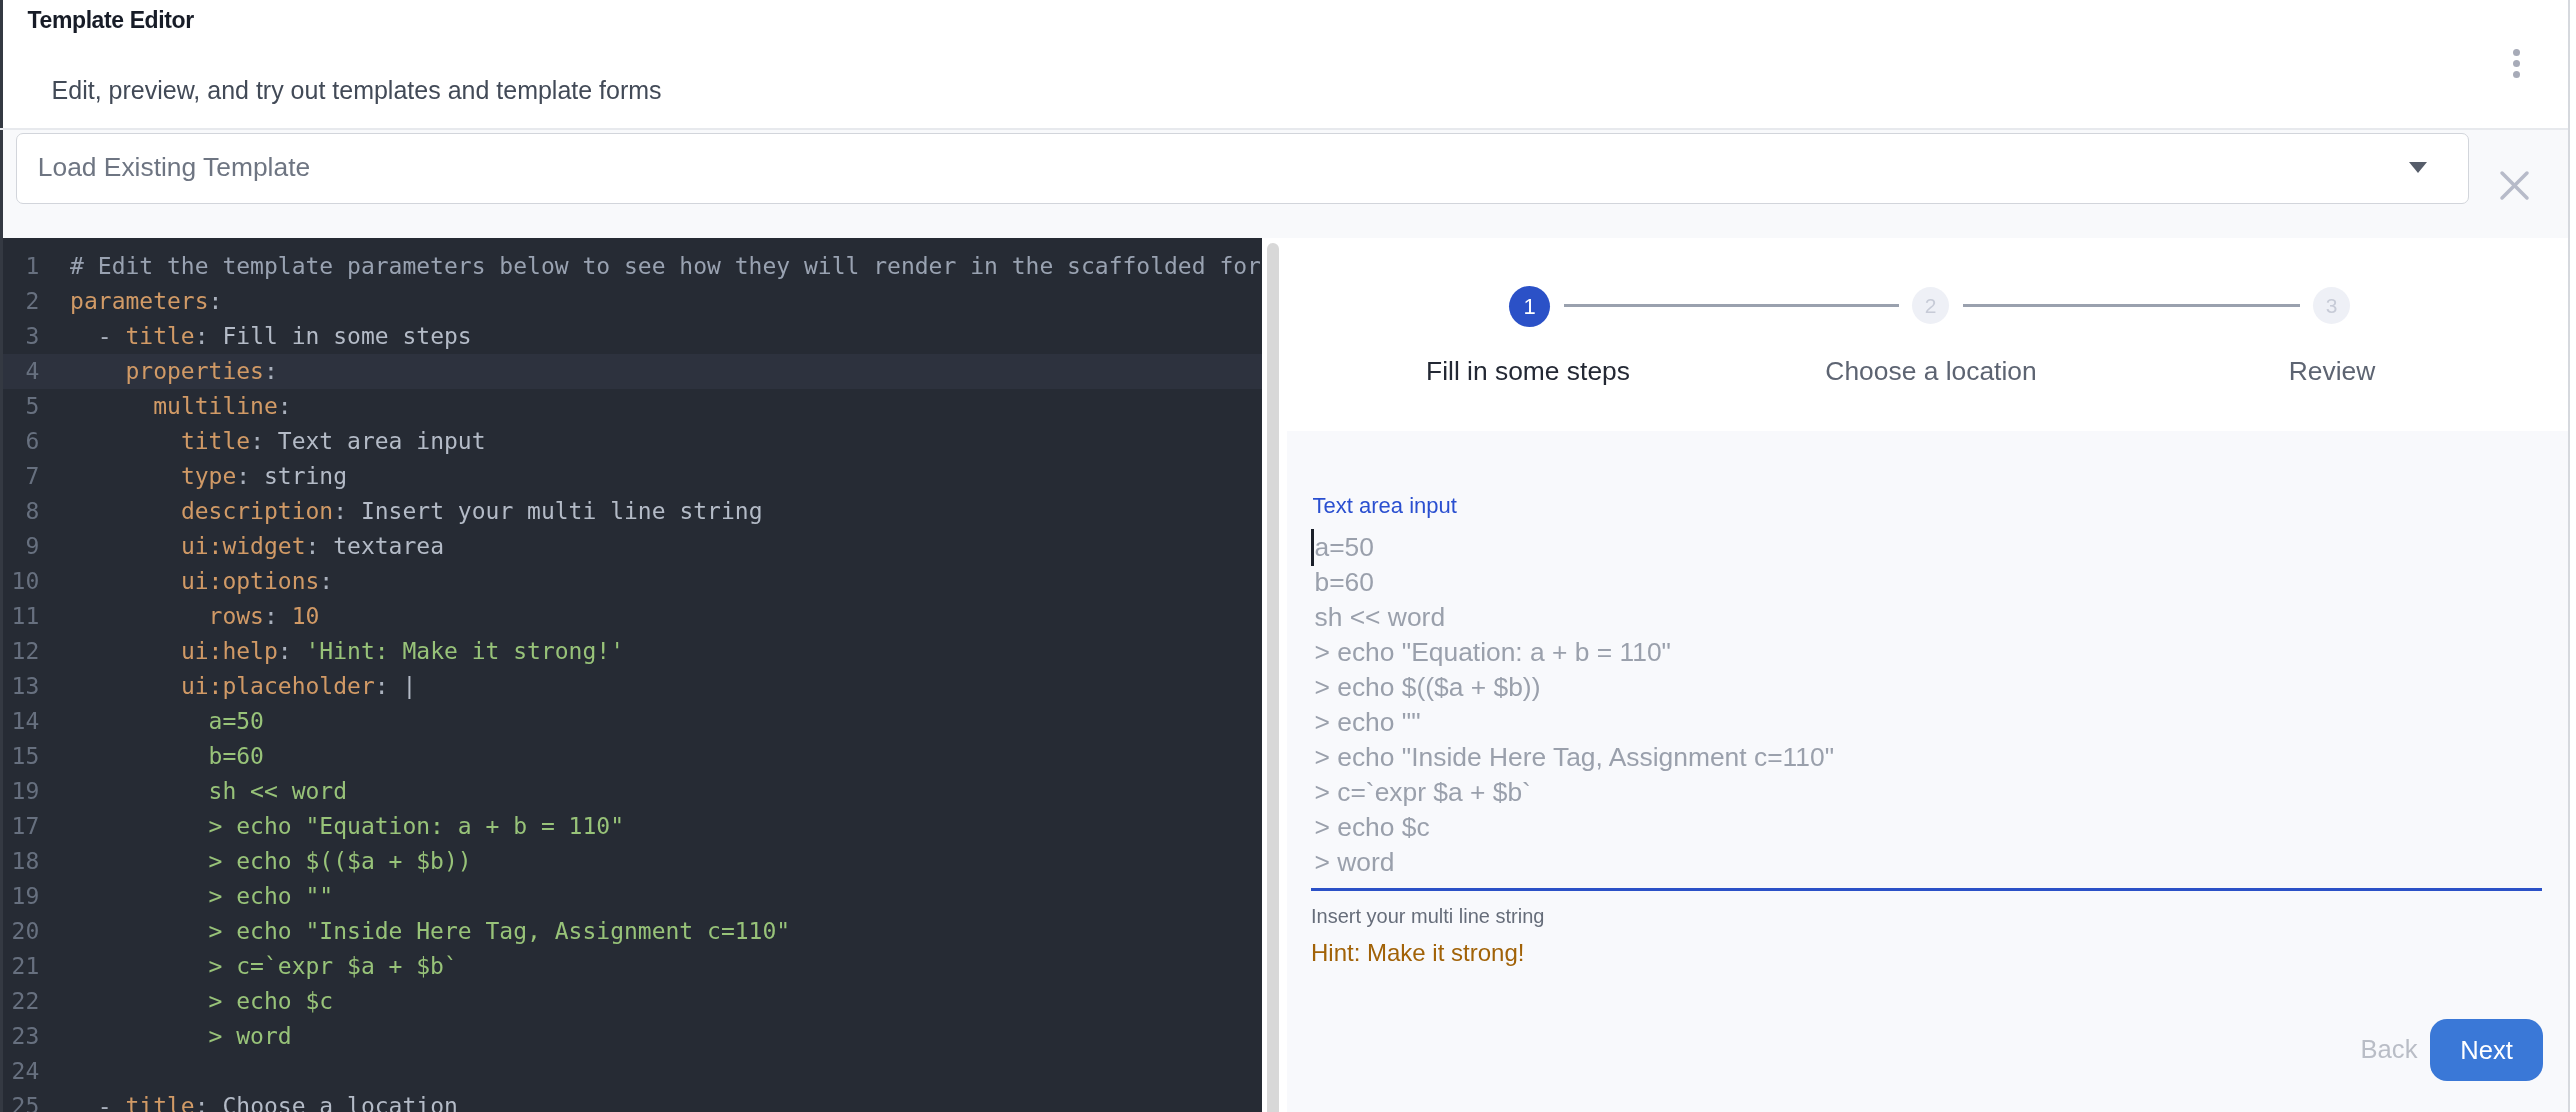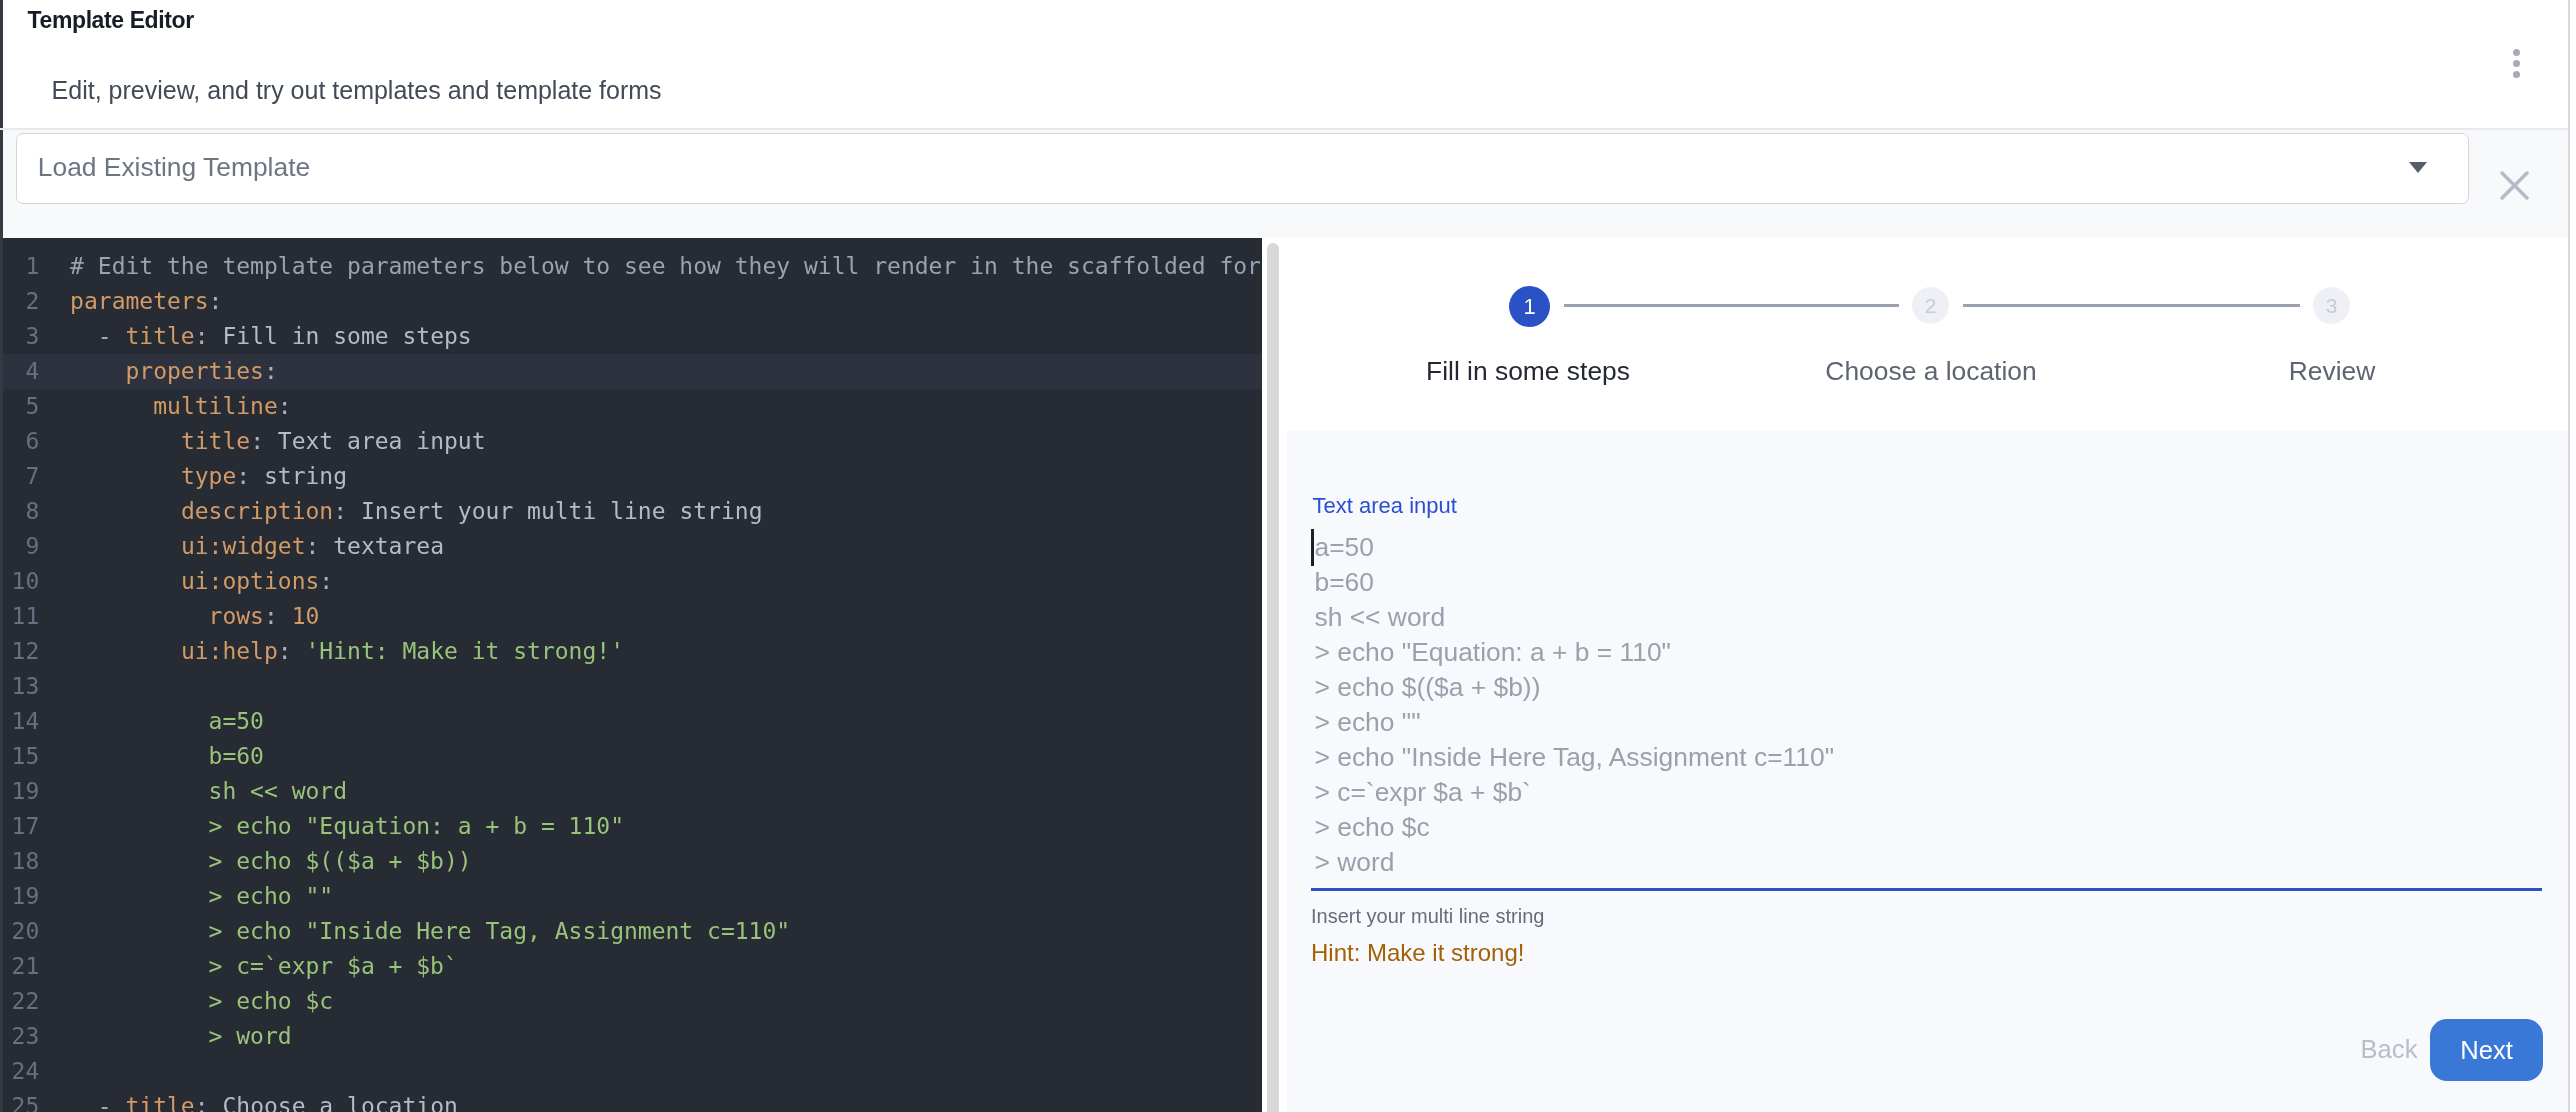--- a/index.html
+++ b/index.html
@@ -122,21 +122,21 @@
         <div class="ed-row"><span class="ln">3</span><span class="code"><span class="seg-pun">  - </span><span class="seg-key">title</span><span class="seg-pun">: </span><span class="seg-val">Fill in some steps</span></span></div>
         <div class="ed-row active"><span class="ln">4</span><span class="code"><span class="seg-pun">    </span><span class="seg-key">properties</span><span class="seg-pun">:</span></span></div>
         <div class="ed-row"><span class="ln">5</span><span class="code"><span class="seg-pun">      </span><span class="seg-key">multiline</span><span class="seg-pun">:</span></span></div>
         <div class="ed-row"><span class="ln">6</span><span class="code"><span class="seg-pun">        </span><span class="seg-key">title</span><span class="seg-pun">: </span><span class="seg-val">Text area input</span></span></div>
         <div class="ed-row"><span class="ln">7</span><span class="code"><span class="seg-pun">        </span><span class="seg-key">type</span><span class="seg-pun">: </span><span class="seg-val">string</span></span></div>
         <div class="ed-row"><span class="ln">8</span><span class="code"><span class="seg-pun">        </span><span class="seg-key">description</span><span class="seg-pun">: </span><span class="seg-val">Insert your multi line string</span></span></div>
         <div class="ed-row"><span class="ln">9</span><span class="code"><span class="seg-pun">        </span><span class="seg-key">ui:widget</span><span class="seg-pun">: </span><span class="seg-val">textarea</span></span></div>
         <div class="ed-row"><span class="ln">10</span><span class="code"><span class="seg-pun">        </span><span class="seg-key">ui:options</span><span class="seg-pun">:</span></span></div>
         <div class="ed-row"><span class="ln">11</span><span class="code"><span class="seg-pun">          </span><span class="seg-key">rows</span><span class="seg-pun">: </span><span class="seg-num">10</span></span></div>
         <div class="ed-row"><span class="ln">12</span><span class="code"><span class="seg-pun">        </span><span class="seg-key">ui:help</span><span class="seg-pun">: </span><span class="seg-str">'Hint: Make it strong!'</span></span></div>
-        <div class="ed-row"><span class="ln">13</span></div>
+        <div class="ed-row"><span class="ln">13</span><span class="code"><span class="seg-pun">        </span><span class="seg-key">ui:placeholder</span><span class="seg-pun">: </span><span class="seg-val">|</span></span></div>
         <div class="ed-row"><span class="ln">14</span><span class="code"><span class="seg-str">          a=50</span></span></div>
         <div class="ed-row"><span class="ln">15</span><span class="code"><span class="seg-str">          b=60</span></span></div>
         <div class="ed-row"><span class="ln">19</span><span class="code"><span class="seg-str">          sh &lt;&lt; word</span></span></div>
         <div class="ed-row"><span class="ln">17</span><span class="code"><span class="seg-str">          &gt; echo "Equation: a + b = 110"</span></span></div>
         <div class="ed-row"><span class="ln">18</span><span class="code"><span class="seg-str">          &gt; echo $(($a + $b))</span></span></div>
         <div class="ed-row"><span class="ln">19</span><span class="code"><span class="seg-str">          &gt; echo ""</span></span></div>
         <div class="ed-row"><span class="ln">20</span><span class="code"><span class="seg-str">          &gt; echo "Inside Here Tag, Assignment c=110"</span></span></div>
         <div class="ed-row"><span class="ln">21</span><span class="code"><span class="seg-str">          &gt; c=`expr $a + $b`</span></span></div>
         <div class="ed-row"><span class="ln">22</span><span class="code"><span class="seg-str">          &gt; echo $c</span></span></div>
         <div class="ed-row"><span class="ln">23</span><span class="code"><span class="seg-str">          &gt; word</span></span></div>

